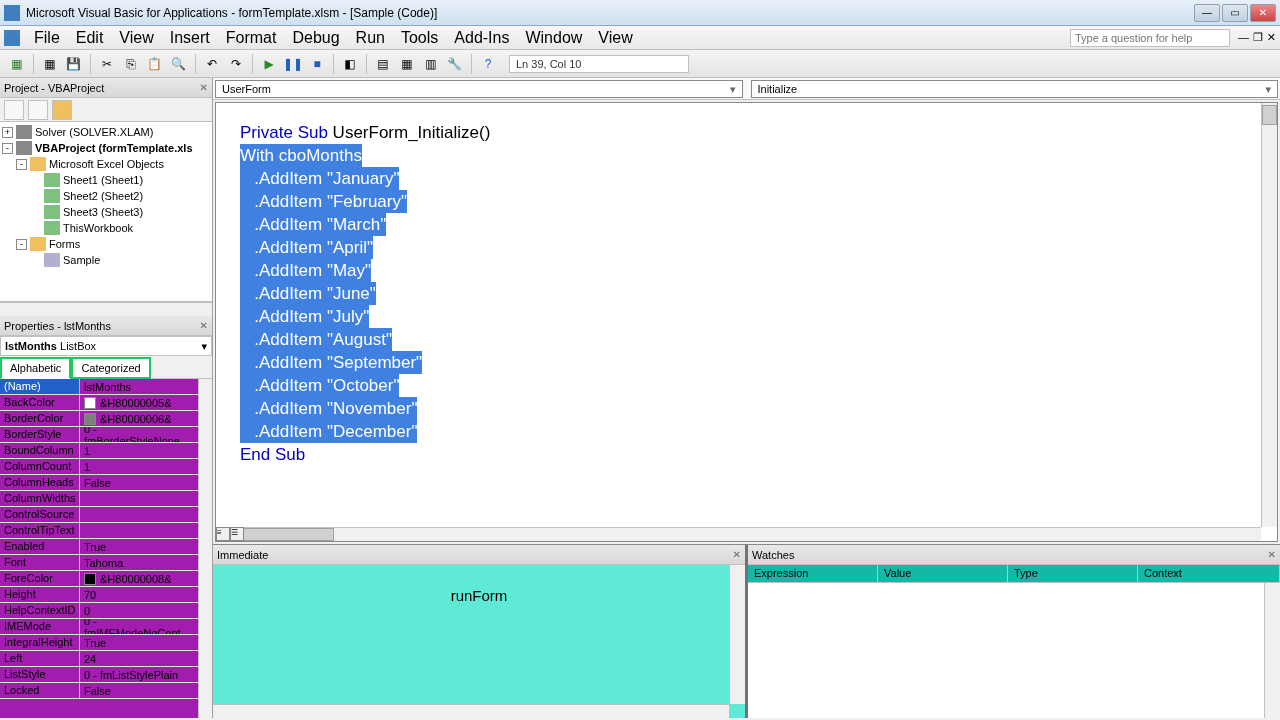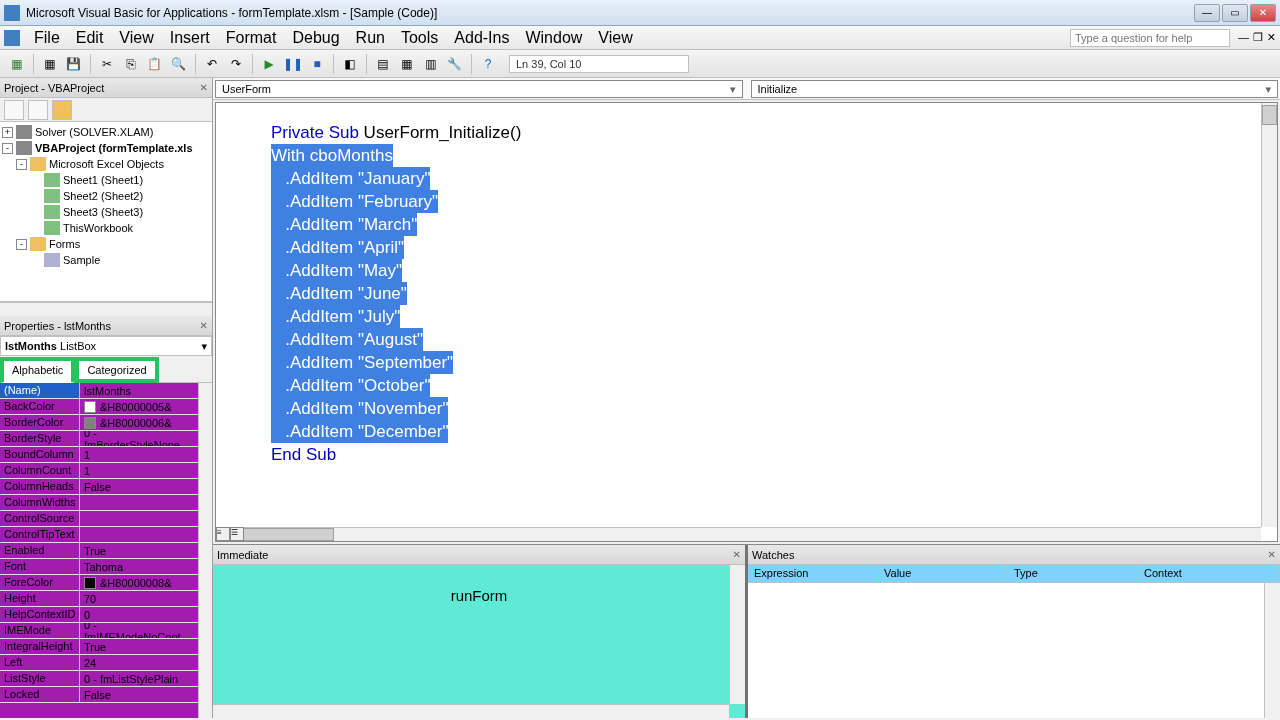--- a/index.html
+++ b/index.html
@@ -35,56 +35,56 @@
 .tree-node { display: flex; align-items: center; padding: 1px 0; cursor: pointer; white-space: nowrap; }
 .tree-node .exp { width: 11px; height: 11px; border: 1px solid #888; background: #fff; font-size: 9px; line-height: 9px; text-align: center; margin-right: 3px; cursor: pointer; }
 .tree-node .icn { width: 16px; height: 14px; margin-right: 3px; display: inline-block; }
 .icn-vba { background: #888; } .icn-folder { background: #f0c060; } .icn-sheet { background: #80c080; } .icn-form { background: #b0b0d0; }
 .indent-1 { padding-left: 14px; } .indent-2 { padding-left: 28px; }
 .tree-scroll { height: 14px; background: #f0f0f0; border-top: 1px solid #c0c0c0; }
 
 .props-combo { height: 20px; border: 1px solid #c0c0c0; background: #fff; padding: 1px 4px; display: flex; align-items: center; font-size: 11px; }
 .props-combo .bold { font-weight: bold; }
 .props-tabs { display: flex; background: #f0f0f0; border-bottom: 1px solid #c0c0c0; }
-.props-tab { padding: 3px 8px; font-size: 11px; border: 4px solid #22c55e; background: #fff; cursor: pointer; position: relative; top: 1px; }
+.props-tab { padding: 3px 8px; font-size: 11px; border: 2px solid #22c55e; background: #fff; cursor: pointer; position: relative; top: 1px; }
 .props-tab.active { border-bottom: 1px solid #fff; }
 .props-grid { flex: 1; background: #a21caf; overflow: auto; font-size: 11px; }
 .prop-row { display: flex; border-bottom: 1px solid #e0e0e0; height: 16px; }
 .prop-name { width: 80px; padding: 1px 4px; border-right: 1px solid #c0c0c0; overflow: hidden; }
 .prop-row.sel .prop-name { background: #2060c8; color: #fff; }
 .prop-val { flex: 1; padding: 1px 4px; display: flex; align-items: center; overflow: hidden; }
 .color-chip { width: 12px; height: 12px; border: 1px solid #888; margin-right: 4px; display: inline-block; }
 .props-scroll { width: 14px; background: #f0f0f0; border-left: 1px solid #c0c0c0; }
 
 .right-panel { flex: 1; display: flex; flex-direction: column; }
 .code-header { height: 22px; display: flex; padding: 2px; gap: 8px; background: #f8f8f8; border-bottom: 1px solid #c0c0c0; }
 .code-combo { flex: 1; height: 18px; border: 1px solid #888; background: #fff; padding: 1px 6px; display: flex; align-items: center; font-size: 11px; }
 .code-combo .arrow { margin-left: auto; color: #666; }
 
-.code-area { height: 440px; position: relative; background: #fff; border: 1px solid #888; margin: 2px; padding-left: 31px; }
+.code-area { height: 440px; position: relative; background: #fff; border: 1px solid #888; margin: 2px; }
 .code-scroll-v { position: absolute; right: 0; top: 0; bottom: 14px; width: 16px; background: #f0f0f0; border-left: 1px solid #c0c0c0; }
 .code-scroll-h { position: absolute; bottom: 0; left: 0; right: 16px; height: 14px; background: #f0f0f0; border-top: 1px solid #c0c0c0; display: flex; }
 .scroll-thumb { background: #d0d0d0; border: 1px solid #a0a0a0; }
 .code-content { padding: 18px 24px; font-family: Consolas, monospace; font-size: 17px; line-height: 23px; }
 .code-line { white-space: pre; }
 .kw { color: #0000c0; }
 .sel-line { display: inline-block; background: #4080e0; color: #fff; }
 .sel-line .kw { color: #fff; }
 .text-cursor { display: inline-block; width: 1px; height: 18px; background: #000; vertical-align: middle; margin-left: 40px; }
 .view-toggles { position: absolute; bottom: 0; left: 0; display: flex; }
 .vt-btn { width: 14px; height: 14px; border: 1px solid #888; background: #f0f0f0; font-size: 8px; }
 
 .bottom-panels { display: flex; flex: 1; border-top: 1px solid #888; }
 .immediate { flex: 1; display: flex; flex-direction: column; border-right: 3px solid #737373; }
 .imm-body { flex: 1; background: #5eead4; font-family: Consolas, monospace; font-size: 15px; padding: 22px; position: relative; text-align: center; }
 .imm-scroll { position: absolute; right: 0; top: 0; bottom: 14px; width: 16px; background: #f0f0f0; border-left: 1px solid #c0c0c0; }
 .imm-scroll-h { position: absolute; bottom: 0; left: 0; right: 16px; height: 14px; background: #f0f0f0; border-top: 1px solid #c0c0c0; }
 
 .watches { flex: 1; display: flex; flex-direction: column; }
-.watch-headers { display: flex; background: #7dd3fc; border-bottom: 1px solid #c0c0c0; height: 18px; }
+.watch-headers { display: flex; background: #14b8a6; border-bottom: 1px solid #c0c0c0; height: 18px; }
 .wh { padding: 2px 6px; border-right: 1px solid #c0c0c0; font-size: 11px; }
 .watch-body { flex: 1; background: #fff; position: relative; }
 .watch-scroll { position: absolute; right: 0; top: 0; bottom: 0; width: 16px; background: #f0f0f0; border-left: 1px solid #c0c0c0; }
 </style>
 </head>
 <body>
 
 <div class="titlebar">
   <span class="icon"></span>
   <span class="title">Microsoft Visual Basic for Applications - formTemplate.xlsm - [Sample (Code)]</span>

